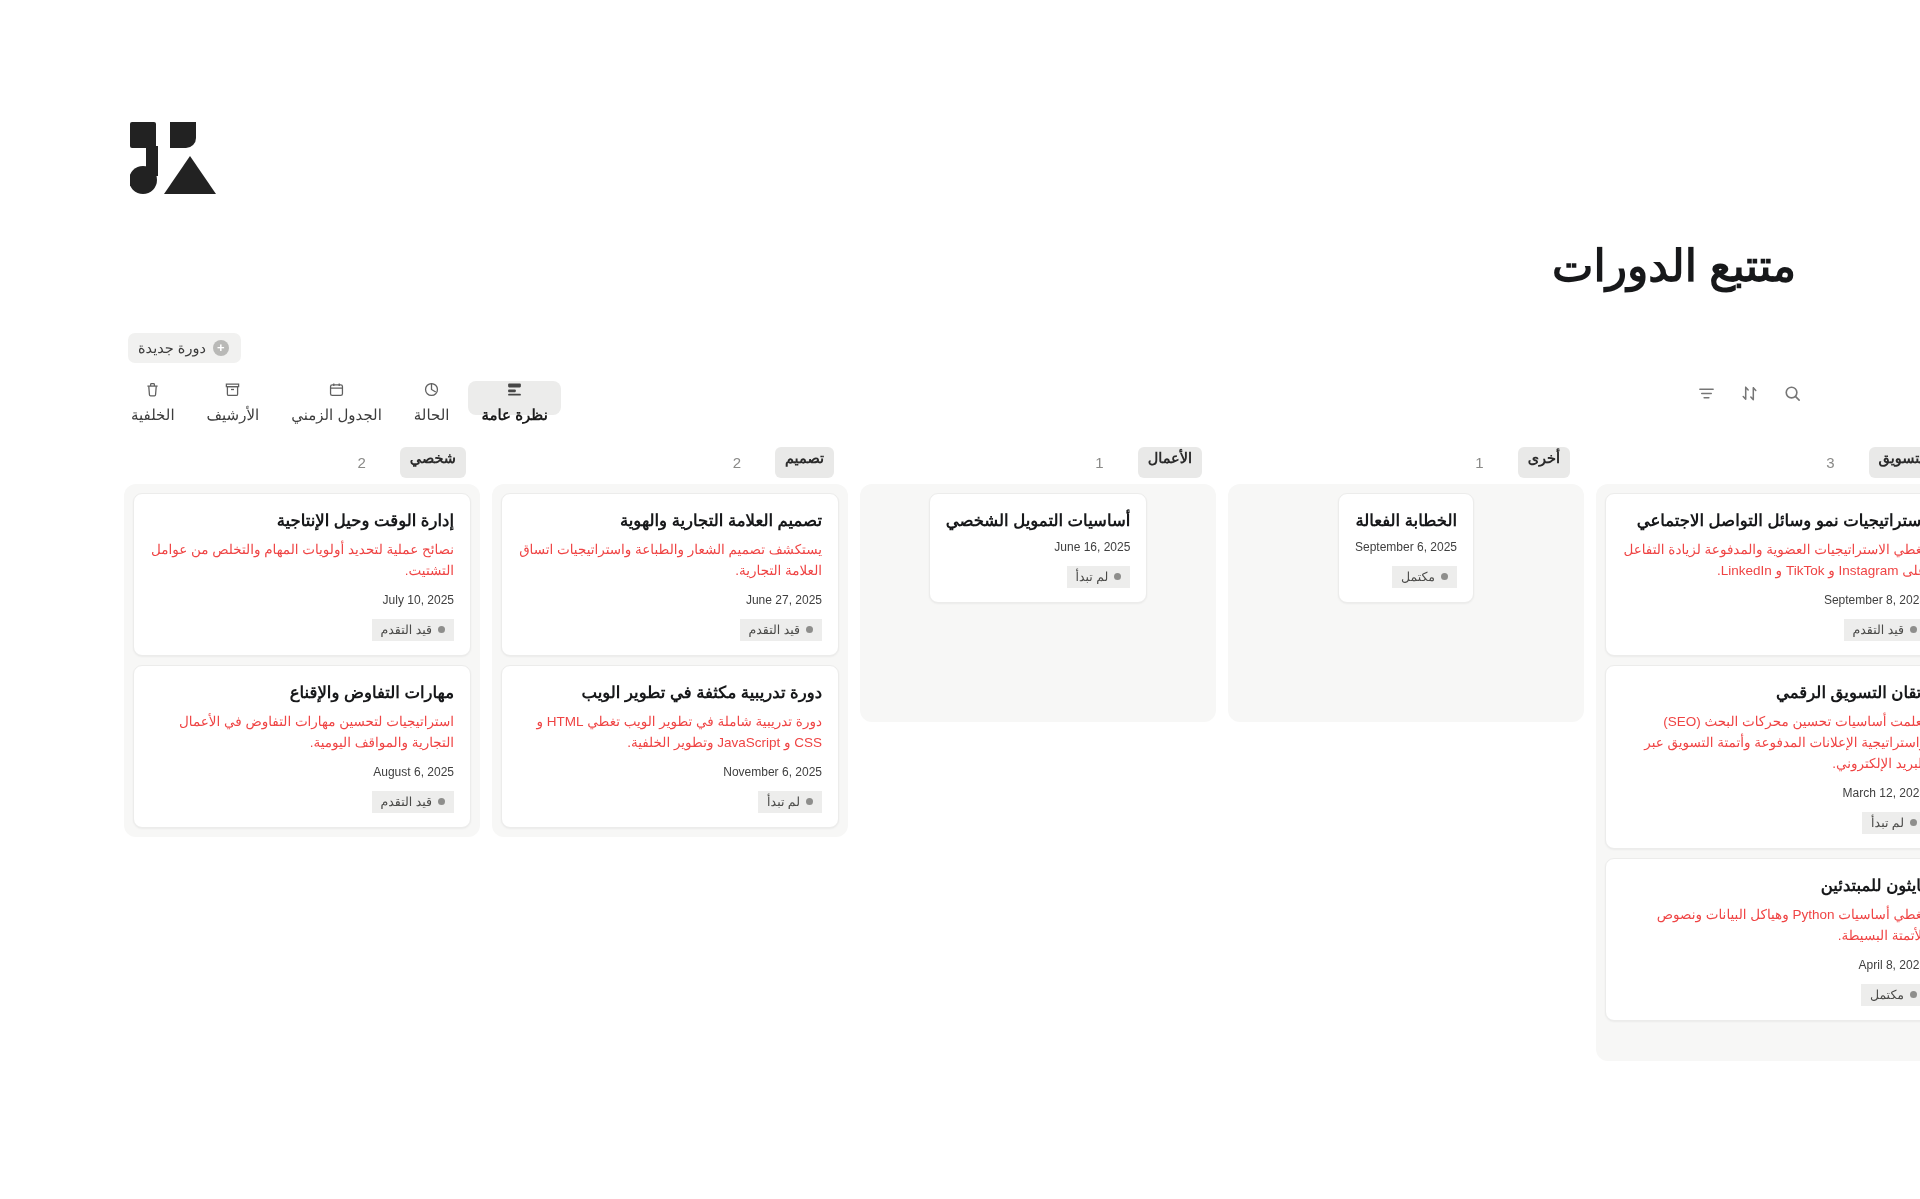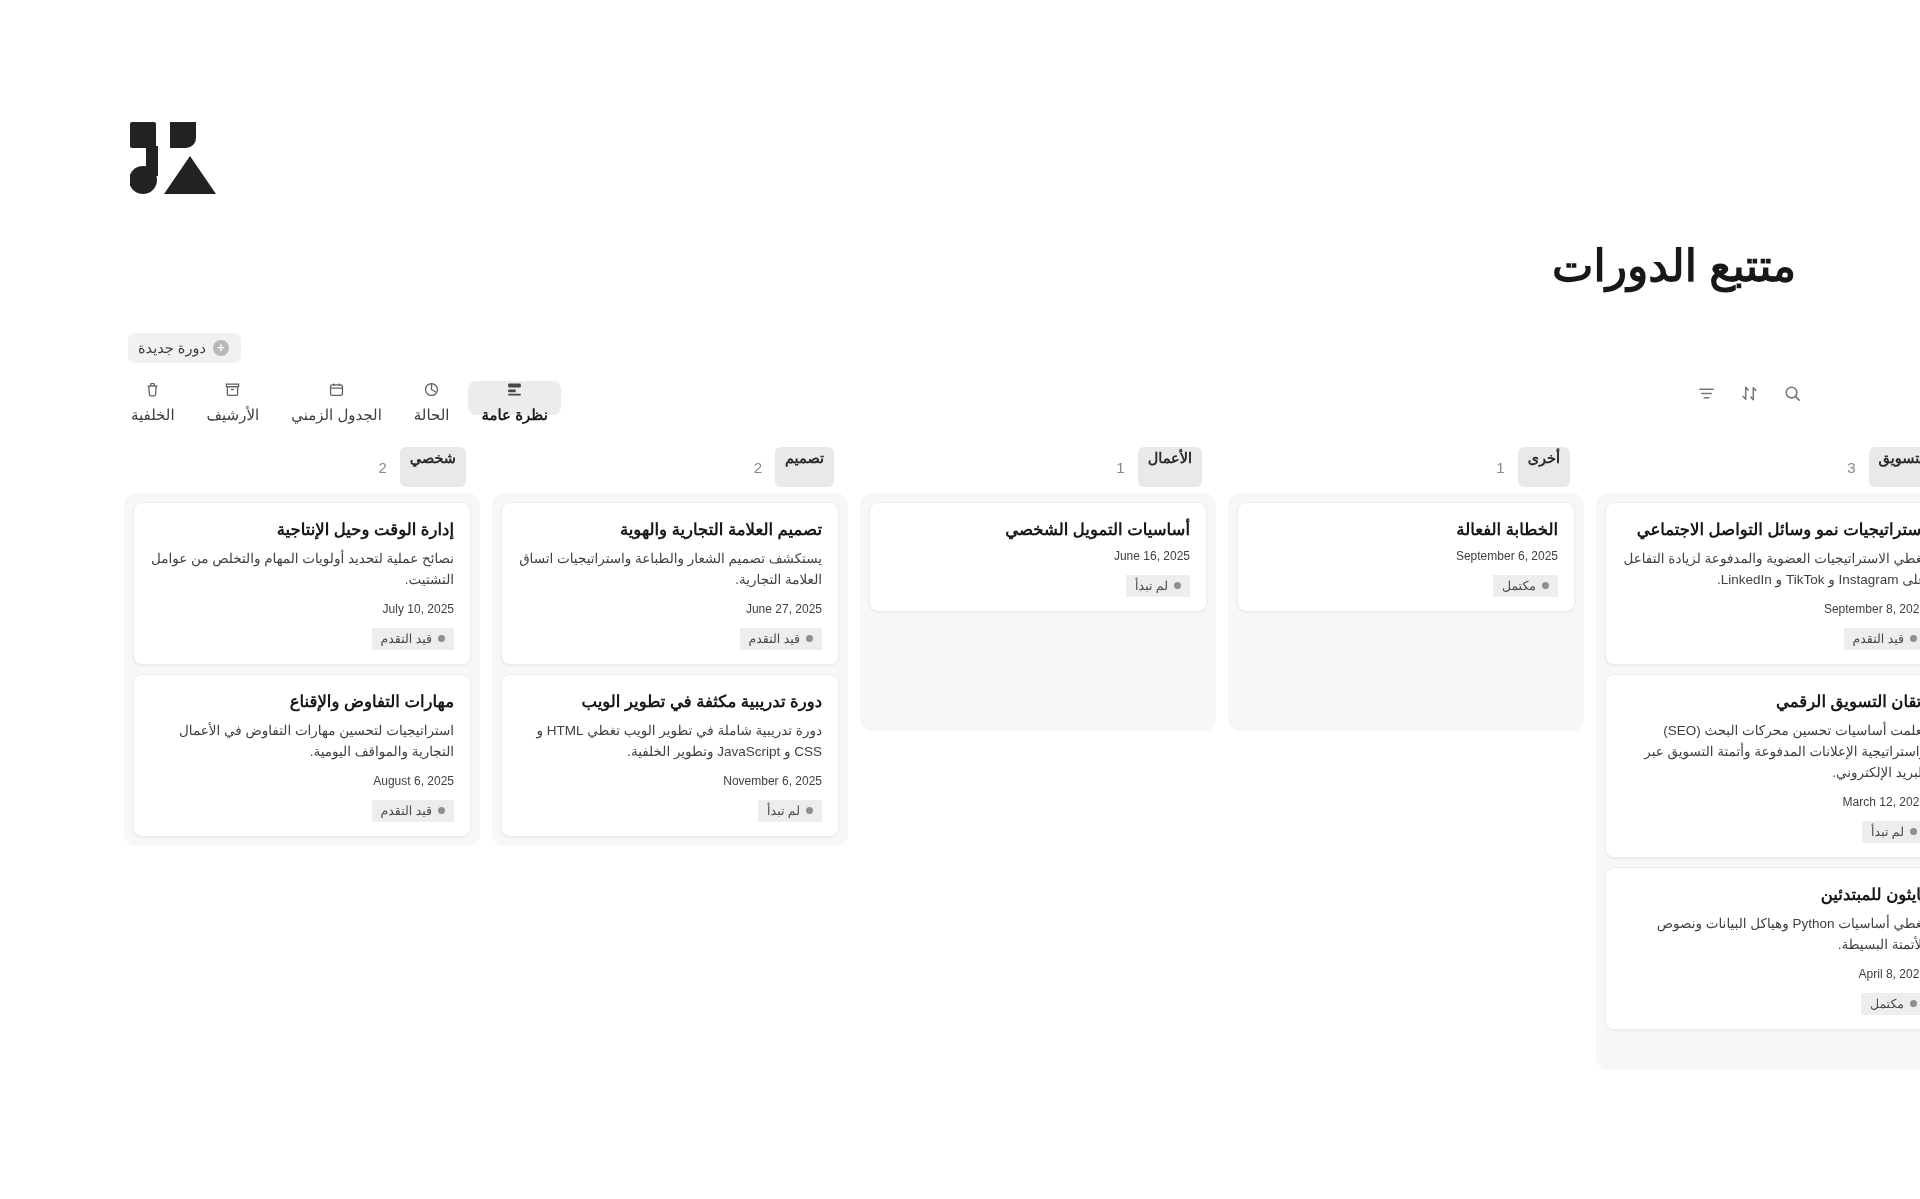--- a/index.html
+++ b/index.html
@@ -132,37 +132,39 @@
   .col-head {
     display: flex;
     align-items: center;
     gap: 13px;
     padding: 22px 14px 6px 14px;
     direction: rtl;
   }
   .col-chip {
     background: #e9e9e8;
     border-radius: 6px;
-    padding: 3px 10px 21px 10px;
+    padding: 3px 10px 12px 10px;
     font-size: 14.5px;
     font-weight: 600;
     color: #2b2b2b;
+    margin-left: 21px;
   }
   .col-count {
     font-size: 15px;
     color: #8a8a88;
   }
   .col-body {
     background: #f7f7f6;
     border-radius: 12px;
     padding: 9px;
     display: flex;
     flex-direction: column;
     gap: 9px;
     min-height: 200px;
+    align-items: center;
   }
   .col-body.tall { padding-bottom: 40px; }
 
   .card {
     background: #ffffff;
     border: 1px solid #ececeb;
     border-radius: 9px;
     padding: 15px 16px 14px 16px;
     box-shadow: 0 1px 2px rgba(0,0,0,.05);
     direction: rtl;
@@ -170,21 +172,21 @@
   }
   .card-title {
     font-size: 16.5px;
     font-weight: 700;
     color: #17181a;
     line-height: 1.35;
     margin-bottom: 9px;
   }
   .card-desc {
     font-size: 13.5px;
-    color: #404040;
+    color: #ef4444;
     line-height: 1.55;
     margin-bottom: 11px;
   }
   .card-date {
     font-size: 12px;
     color: #404040;
     margin-bottom: 12px;
     direction: ltr;
     text-align: right;
   }

